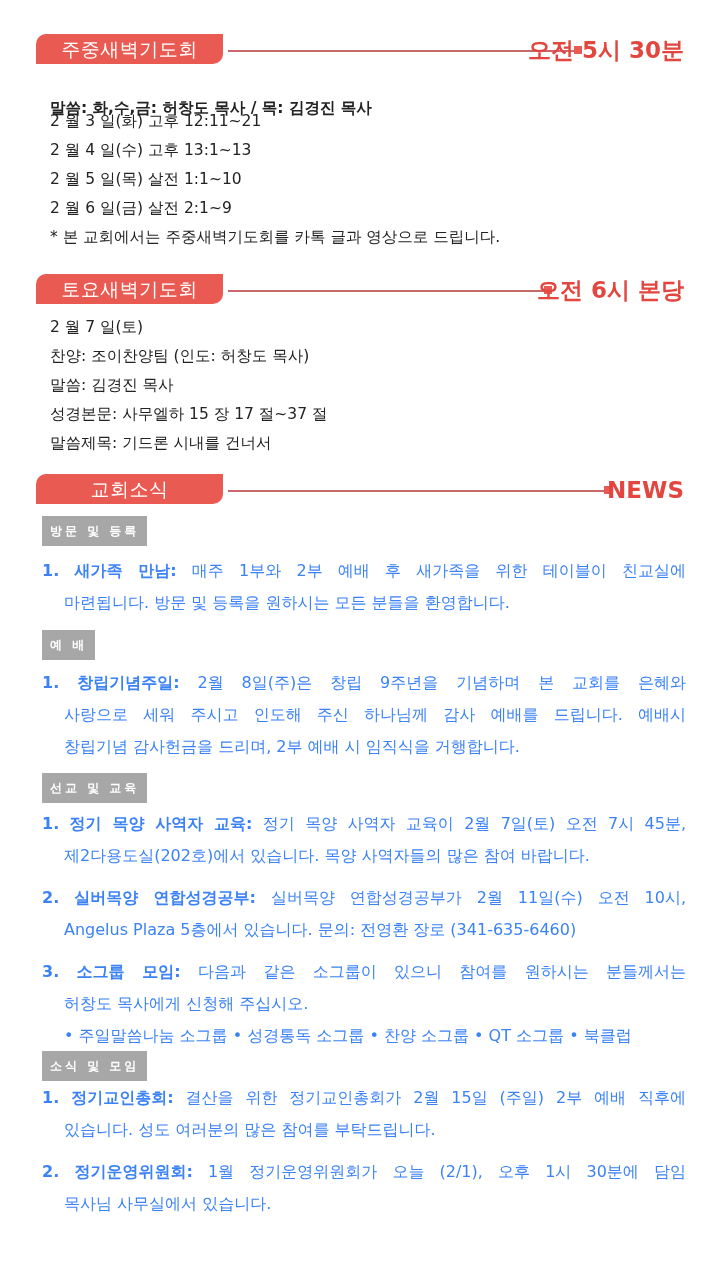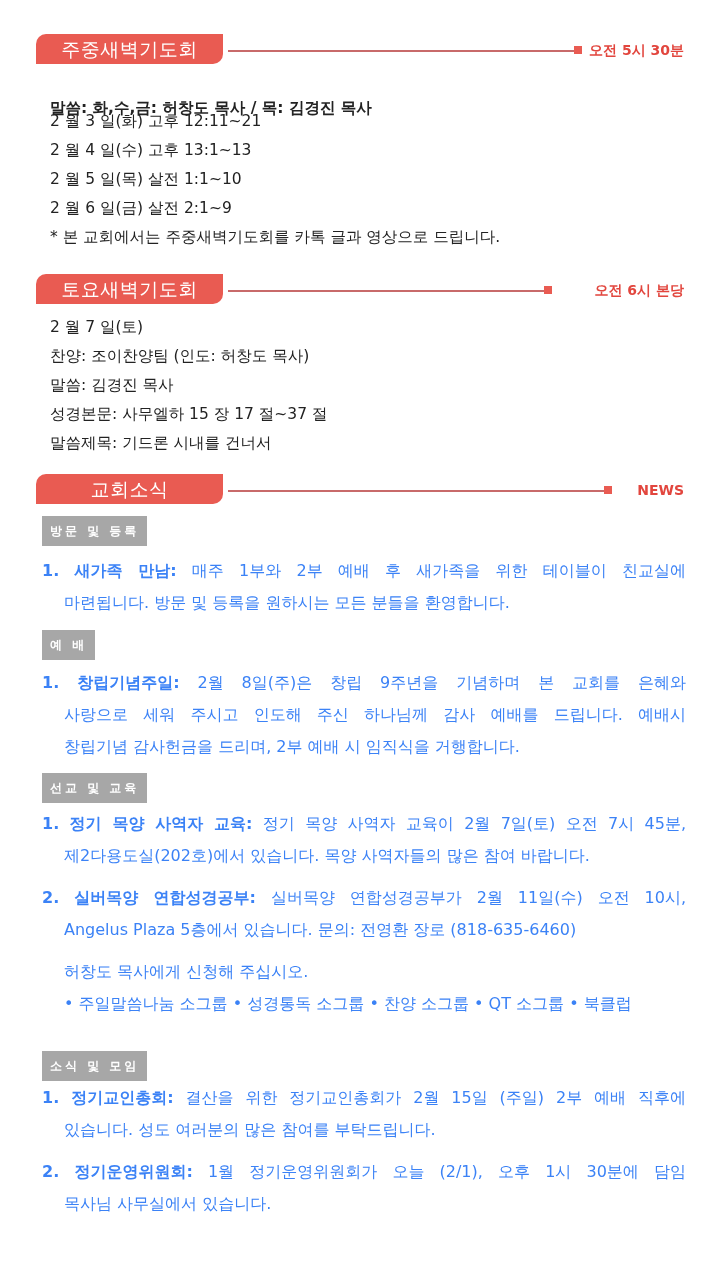--- a/index.html
+++ b/index.html
@@ -10,21 +10,21 @@
   .pill {
     position: absolute; left: 0; top: 0; height: 30px; width: 187px;
     background: #e95b52; color: #ffffff;
     border-radius: 10px 0 10px 0;
     font-size: 19px; line-height: 30px; text-align: center; letter-spacing: 0.5px;
   }
   .rule { position: absolute; top: 16px; height: 1.5px; background: #c86a6a; }
   .rule-dot { position: absolute; top: 12px; width: 8px; height: 8px; background: #e95b52; }
   .right-label {
     position: absolute; right: 0; top: 1px; color: #e2463e;
-    font-size: 14px; font-weight: bold; line-height: 30px; white-space: nowrap;
+    font-size: 23px; font-weight: bold; line-height: 30px; white-space: nowrap;
   }
 
   .plain-line { position: absolute; left: 50px; font-size: 15.5px; line-height: 20px; color: #222; white-space: nowrap; }
 
   .sub-tag {
     position: absolute; left: 42px; height: 30px; background: #a7a7a7; color: #ffffff;
     font-size: 12px; line-height: 30px; padding: 0 8px; font-weight: bold; letter-spacing: 3px;
   }
 
   .item { position: absolute; left: 42px; width: 644px; font-size: 16px; line-height: 32px; color: #3b82f6; }
@@ -81,23 +81,24 @@
   <span class="line last cont">창립기념 감사헌금을 드리며, 2부 예배 시 임직식을 거행합니다.</span>
 </div>
 
 <div class="sub-tag" style="top:773px;">선교 및 교육</div>
 <div class="item" style="top:808px;">
   <span class="line"><b>1.</b> <b>정기 목양 사역자 교육:</b> <span>정기 목양 사역자 교육이 2월 7일(토) 오전 7시 45분,</span></span>
   <span class="line last cont">제2다용도실(202호)에서 있습니다. 목양 사역자들의 많은 참여 바랍니다.</span>
 </div>
 <div class="item" style="top:882px;">
   <span class="line"><b>2.</b> <b>실버목양 연합성경공부:</b> <span>실버목양 연합성경공부가 2월 11일(수) 오전 10시,</span></span>
-  <span class="line last cont">Angelus Plaza 5층에서 있습니다. 문의: 전영환 장로 (818-635-6460)</span>
+  <span class="line last cont">Angelus Plaza 5층에서 있습니다. 문의: 전영환 장로 (341-635-6460)</span>
 </div>
 <div class="item" style="top:956px;">
+  <span class="line"><b>3.</b> <b>소그룹 모임:</b> <span>다음과 같은 소그룹이 있으니 참여를 원하시는 분들께서는</span></span>
   <span class="line last cont">허창도 목사에게 신청해 주십시오.</span>
   <span class="line last cont">• 주일말씀나눔 소그룹 • 성경통독 소그룹 • 찬양 소그룹 • QT 소그룹 • 북클럽</span>
 </div>
 
 <div class="sub-tag" style="top:1051px;">소식 및 모임</div>
 <div class="item" style="top:1082px;">
   <span class="line"><b>1.</b> <b>정기교인총회:</b> <span>결산을 위한 정기교인총회가 2월 15일 (주일) 2부 예배 직후에</span></span>
   <span class="line last cont">있습니다. 성도 여러분의 많은 참여를 부탁드립니다.</span>
 </div>
 <div class="item" style="top:1156px;">

